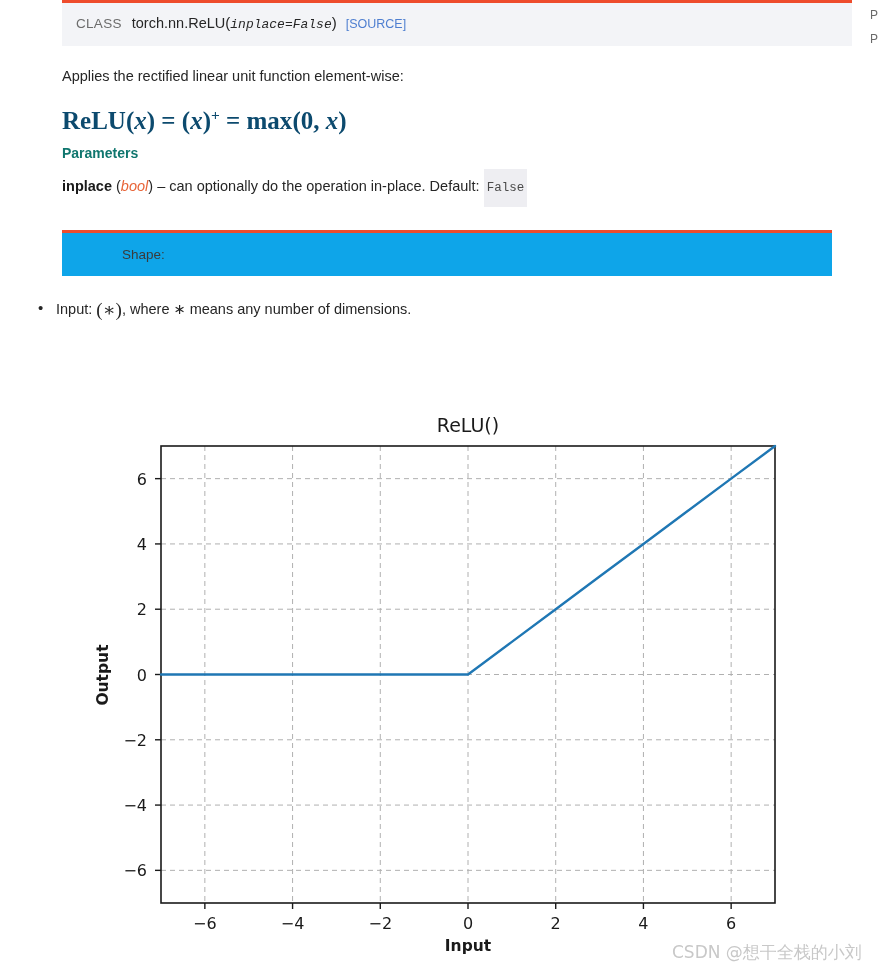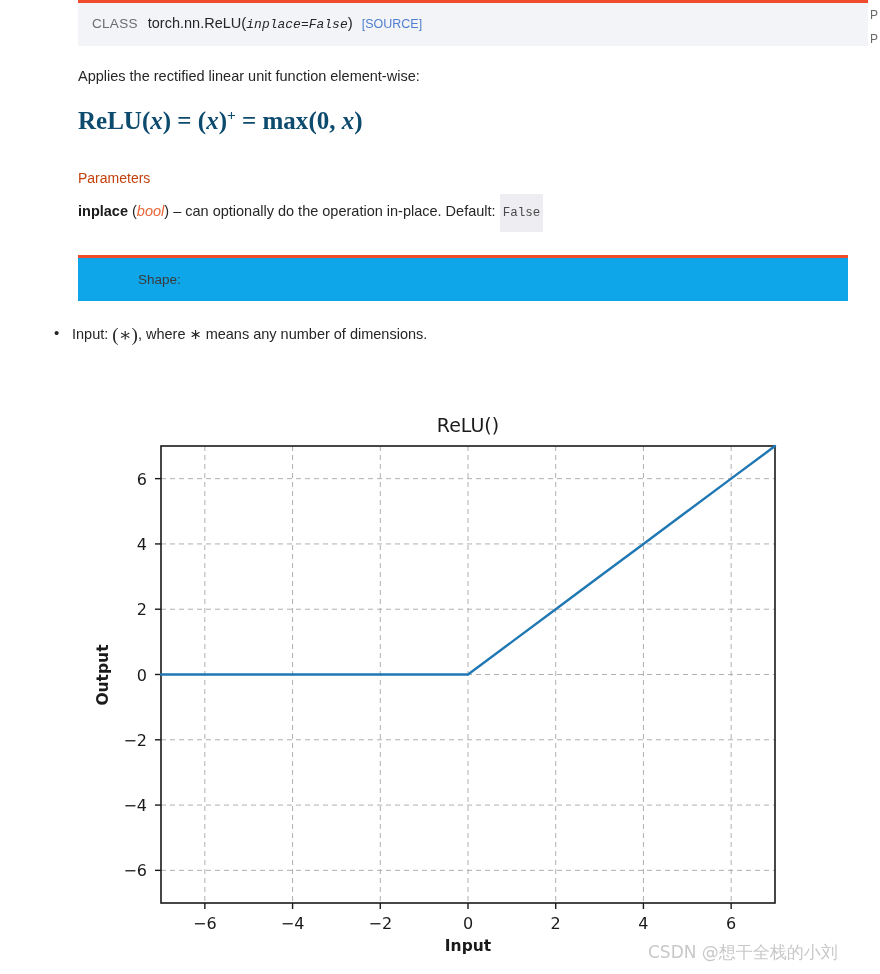--- a/index.html
+++ b/index.html
@@ -12,21 +12,21 @@
     height: 974px;
     position: relative;
     font-family: "Liberation Sans", sans-serif;
     color: #262626;
     overflow: hidden;
   }
 
   
   #doc-root {
     position: absolute;
-    left: 16px; top: 0;
+    left: 0; top: 0;
     width: 858px;
   }
 
   
   .sig-box {
     margin-left: 62px;
     margin-right: 6px;
     background: #f3f4f7;
     border-top: 3px solid #ee4c2c;
     padding: 11px 14px 12px 14px;
@@ -80,23 +80,23 @@
   }
   .mi { font-style: italic; }
   .sup {
     font-size: 0.62em;
     vertical-align: super;
     font-style: normal;
   }
 
   .section-head {
     font-size: 14px;
-    font-weight: normal;
-    color: #c2410c;
-    margin-top: 34px;
+    font-weight: bold;
+    color: #0f766e;
+    margin-top: 9px;
   }
 
   .param-row {
     margin-top: 15px;
     margin-left: 62px;
     font-size: 14.5px;
     line-height: 20px;
     color: #262626;
   }
   .p-name { font-weight: bold; color: #1a1a1a; }
@@ -155,21 +155,21 @@
     left: 60px;
     top: 400px;
     width: 760px;
     height: 570px;
     font-family: "DejaVu Sans", sans-serif;
   }
   #chart-svg { display: block; }
 
   .watermark {
     position: absolute;
-    left: 648px;
+    left: 672px;
     top: 941px;
     font-size: 17px;
     color: #c8c8c8;
     font-family: "DejaVu Sans", sans-serif;
     white-space: nowrap;
   }
 
   
   .edge-frag {
     position: absolute;

